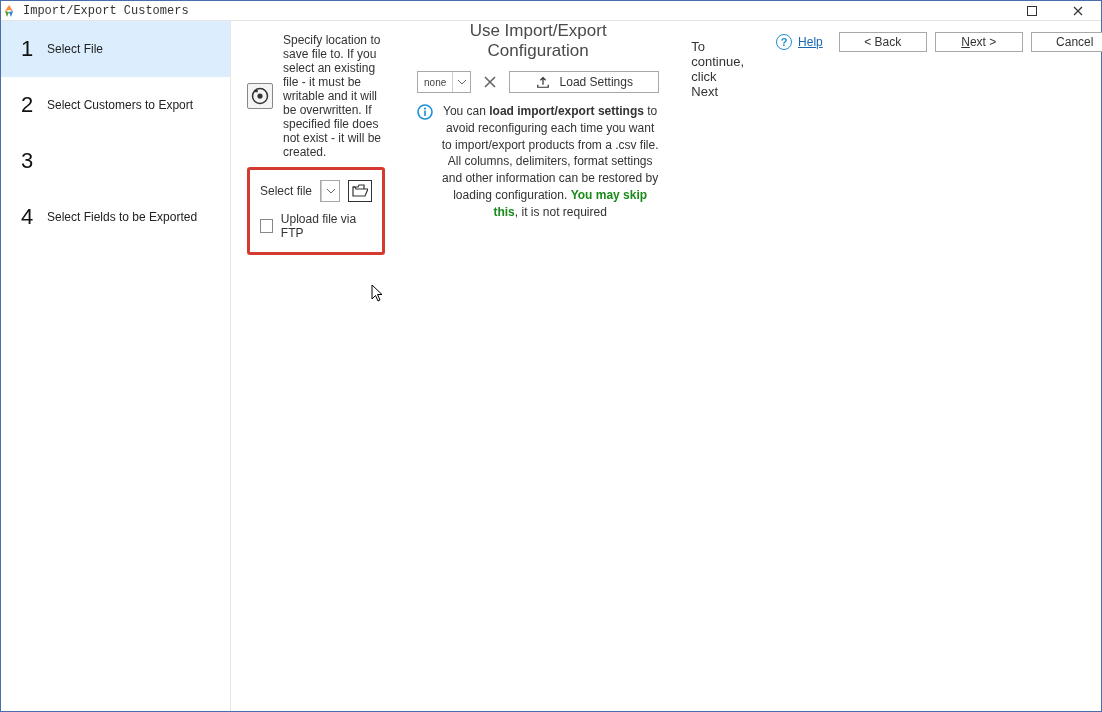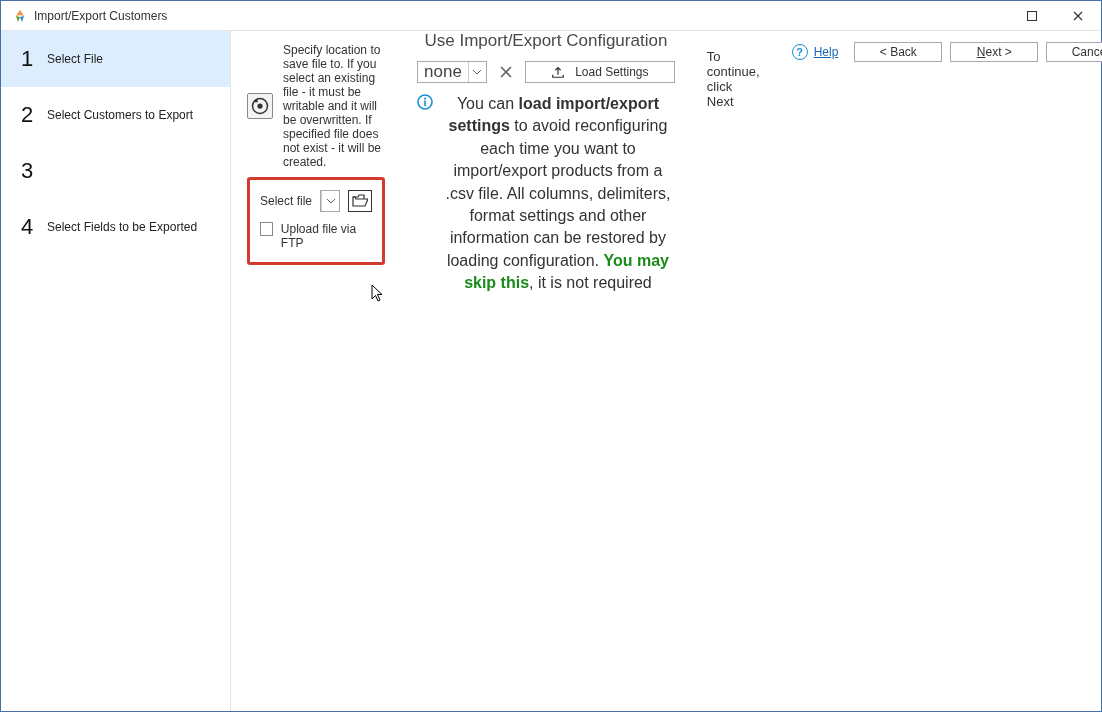--- a/index.html
+++ b/index.html
@@ -5,22 +5,22 @@
   * { box-sizing: border-box; }
   html, body { margin: 0; padding: 0; font-family: "Segoe UI", Tahoma, sans-serif; font-size: 12px; color: #333; }
   .window {
     width: 1102px; height: 712px;
     border: 1px solid #4a6ea9;
     display: flex; flex-direction: column;
     background: #fff;
     position: relative;
   }
   .titlebar {
-    height: 30px; display: flex; align-items: center;
-    padding: 0 0 0 11px; border-bottom: 1px solid #e5e5e5;
+    height: 20px; display: flex; align-items: center;
+    padding: 0 0 0 0; border-bottom: 1px solid #e5e5e5; font-family: Liberation Mono, monospace;
   }
   .titlebar .app-icon { width: 16px; height: 16px; margin-right: 6px; }
   .titlebar .title { flex: 1; font-size: 12px; color: #333; }
   .titlebar .win-btn {
     width: 46px; height: 30px; display: flex; align-items: center; justify-content: center;
     color: #333;
   }
   .body {
     flex: 1; display: flex; min-height: 0;
   }
@@ -72,21 +72,21 @@
   }
   .file-combo .dd {
     width: 18px; height: 100%; display: flex; align-items: center; justify-content: center;
     color: #666; border-left: 1px solid #ccc;
   }
   .browse-btn {
     width: 24px; height: 22px; border: 1px solid #333;
     display: flex; align-items: center; justify-content: center;
     background: #fff;
   }
-  .ftp-row { display: flex; align-items: flex-start; gap: 8px; margin-top: 10px; }
+  .ftp-row { display: flex; align-items: center; gap: 8px; margin-top: 10px; }
   .checkbox {
     width: 14px; height: 14px; border: 1px solid #888; background: #fff;
   }
   .cursor {
     position: absolute; left: 370px; top: 283px; pointer-events: none;
   }
   .spacer { flex: 1; }
   .config-section {
     padding: 0 16px;
     text-align: center;
@@ -94,36 +94,36 @@
   .config-heading {
     font-size: 17px; color: #4a4a4a; font-weight: 400;
     margin-bottom: 10px;
     font-family: "Segoe UI Light","Segoe UI",sans-serif;
   }
   .config-row { display: flex; align-items: center; gap: 8px; }
   .config-combo {
     flex: 1; height: 22px; border: 1px solid #a8a8a8; background: #fff;
     display: flex; align-items: center;
   }
-  .config-combo .val { flex: 1; padding: 0 6px; color: #444; font-size: 17px; }
+  .config-combo .val { flex: 1; padding: 0 6px; color: #444; font-size: 10px; }
   .config-combo .dd {
     width: 18px; height: 100%; border-left: 1px solid #ccc;
     display: flex; align-items: center; justify-content: center; color: #666;
   }
   .clear-btn {
     width: 22px; height: 22px;
     display: flex; align-items: center; justify-content: center; color: #666;
   }
   .load-btn {
     height: 22px; min-width: 150px; border: 1px solid #a8a8a8;
     display: flex; align-items: center; justify-content: center; gap: 10px;
     background: #fff; padding: 0 12px; font-size: 12px;
   }
   .info-row {
-    display: flex; gap: 8px; margin-top: 10px; font-size: 16px; color: #333; line-height: 1.4;
+    display: flex; gap: 8px; margin-top: 10px; font-size: 12px; color: #333; line-height: 1.4;
   }
   .info-icon { flex: none; margin-top: 1px; }
   .info-text b { font-weight: 600; }
   .info-text .green { color: #1a8a1a; font-weight: 600; }
   .continue-hint { padding: 18px 16px 0 16px; font-size: 13px; }
   .footer {
     height: 50px; display: flex; align-items: center;
     padding: 0 16px 8px 16px; gap: 8px;
   }
   .help-link { display: flex; align-items: center; gap: 6px; color: #1a66b3; font-size: 12px; }

